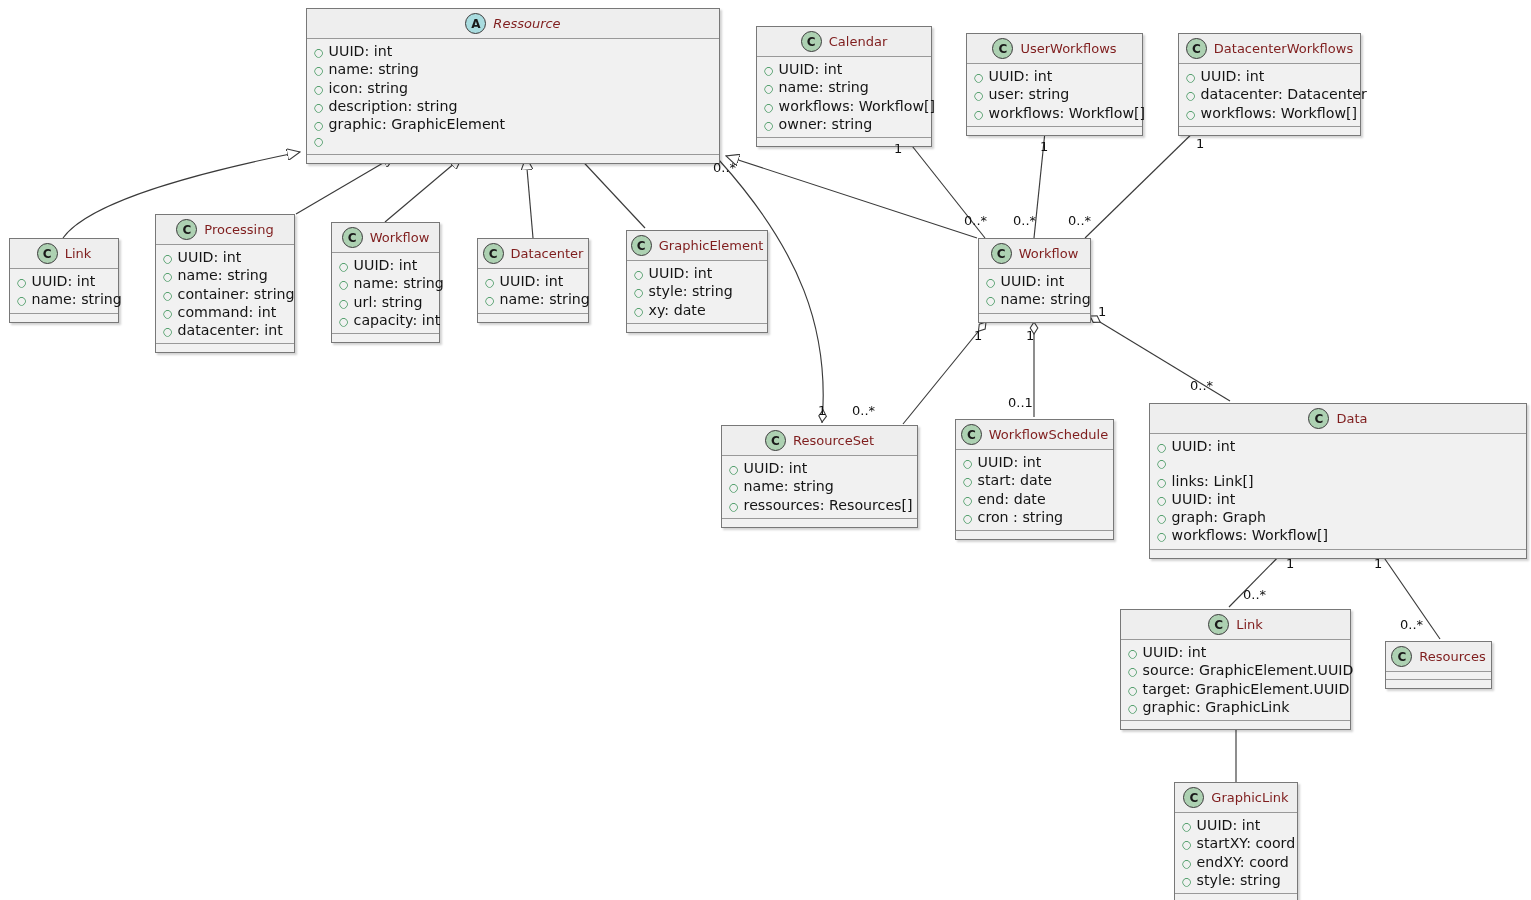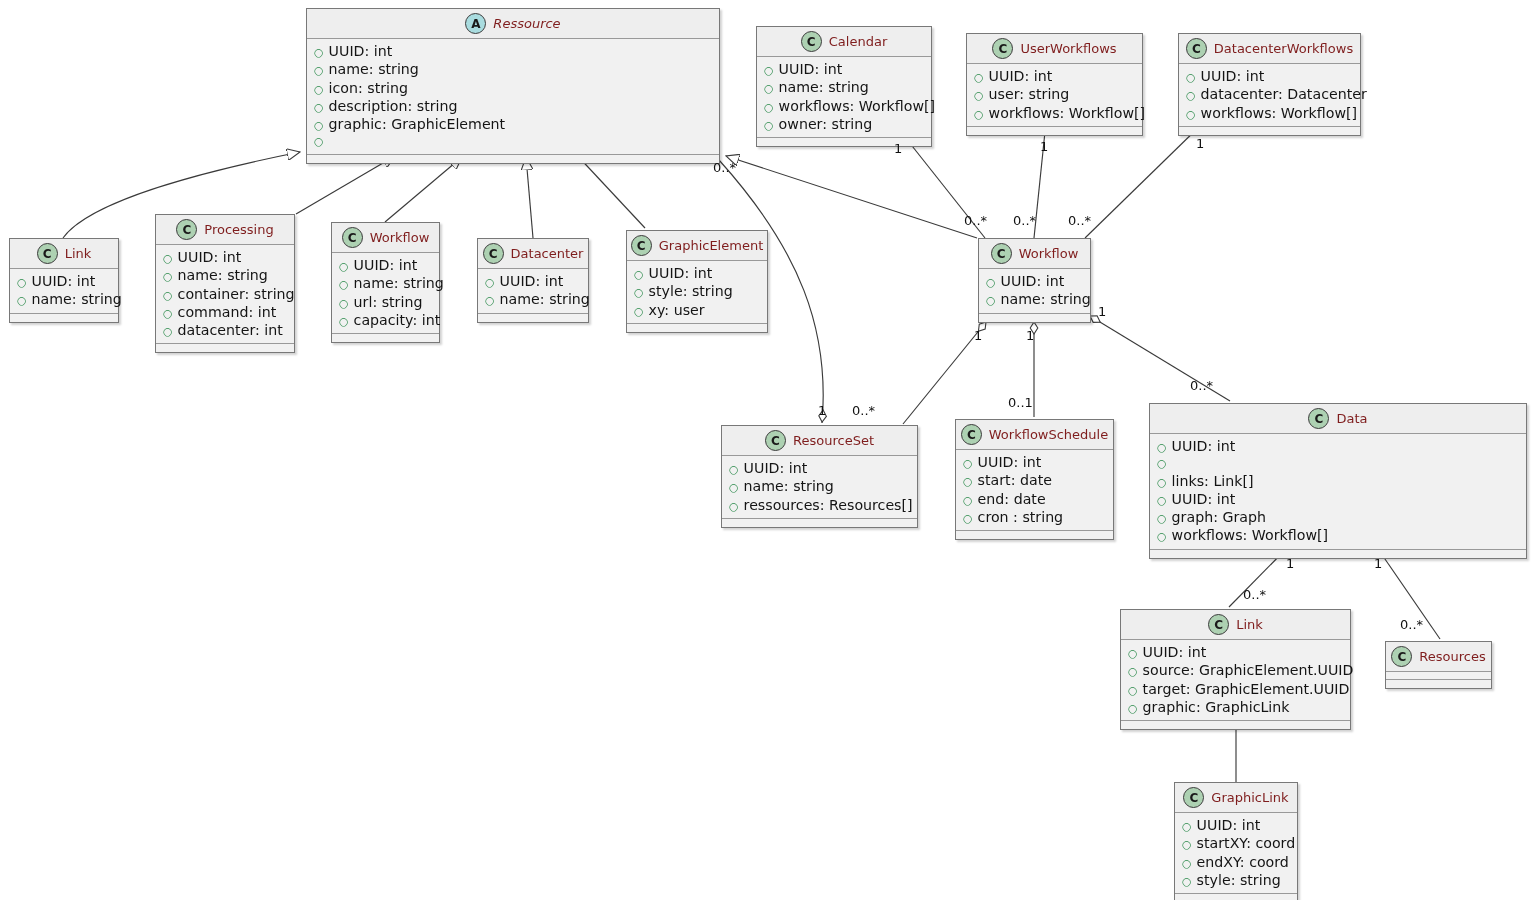--- a/index.html
+++ b/index.html
@@ -271,21 +271,21 @@
           <div class="attr">
             <span class="vis">○</span>
             <span>UUID: int</span>
           </div>
           <div class="attr">
             <span class="vis">○</span>
             <span>style: string</span>
           </div>
           <div class="attr">
             <span class="vis">○</span>
-            <span>xy: user</span>
+            <span>xy: date</span>
           </div>
         </div>
         <div class="foot"></div>
       </div>
       <div class="umlclass" style="left: 978px; top: 238px; width: 113px;">
         <div class="hdr">
           <span class="cicon">C</span>
           <span class="nm">Workflow</span>
         </div>
         <div class="attrs">

